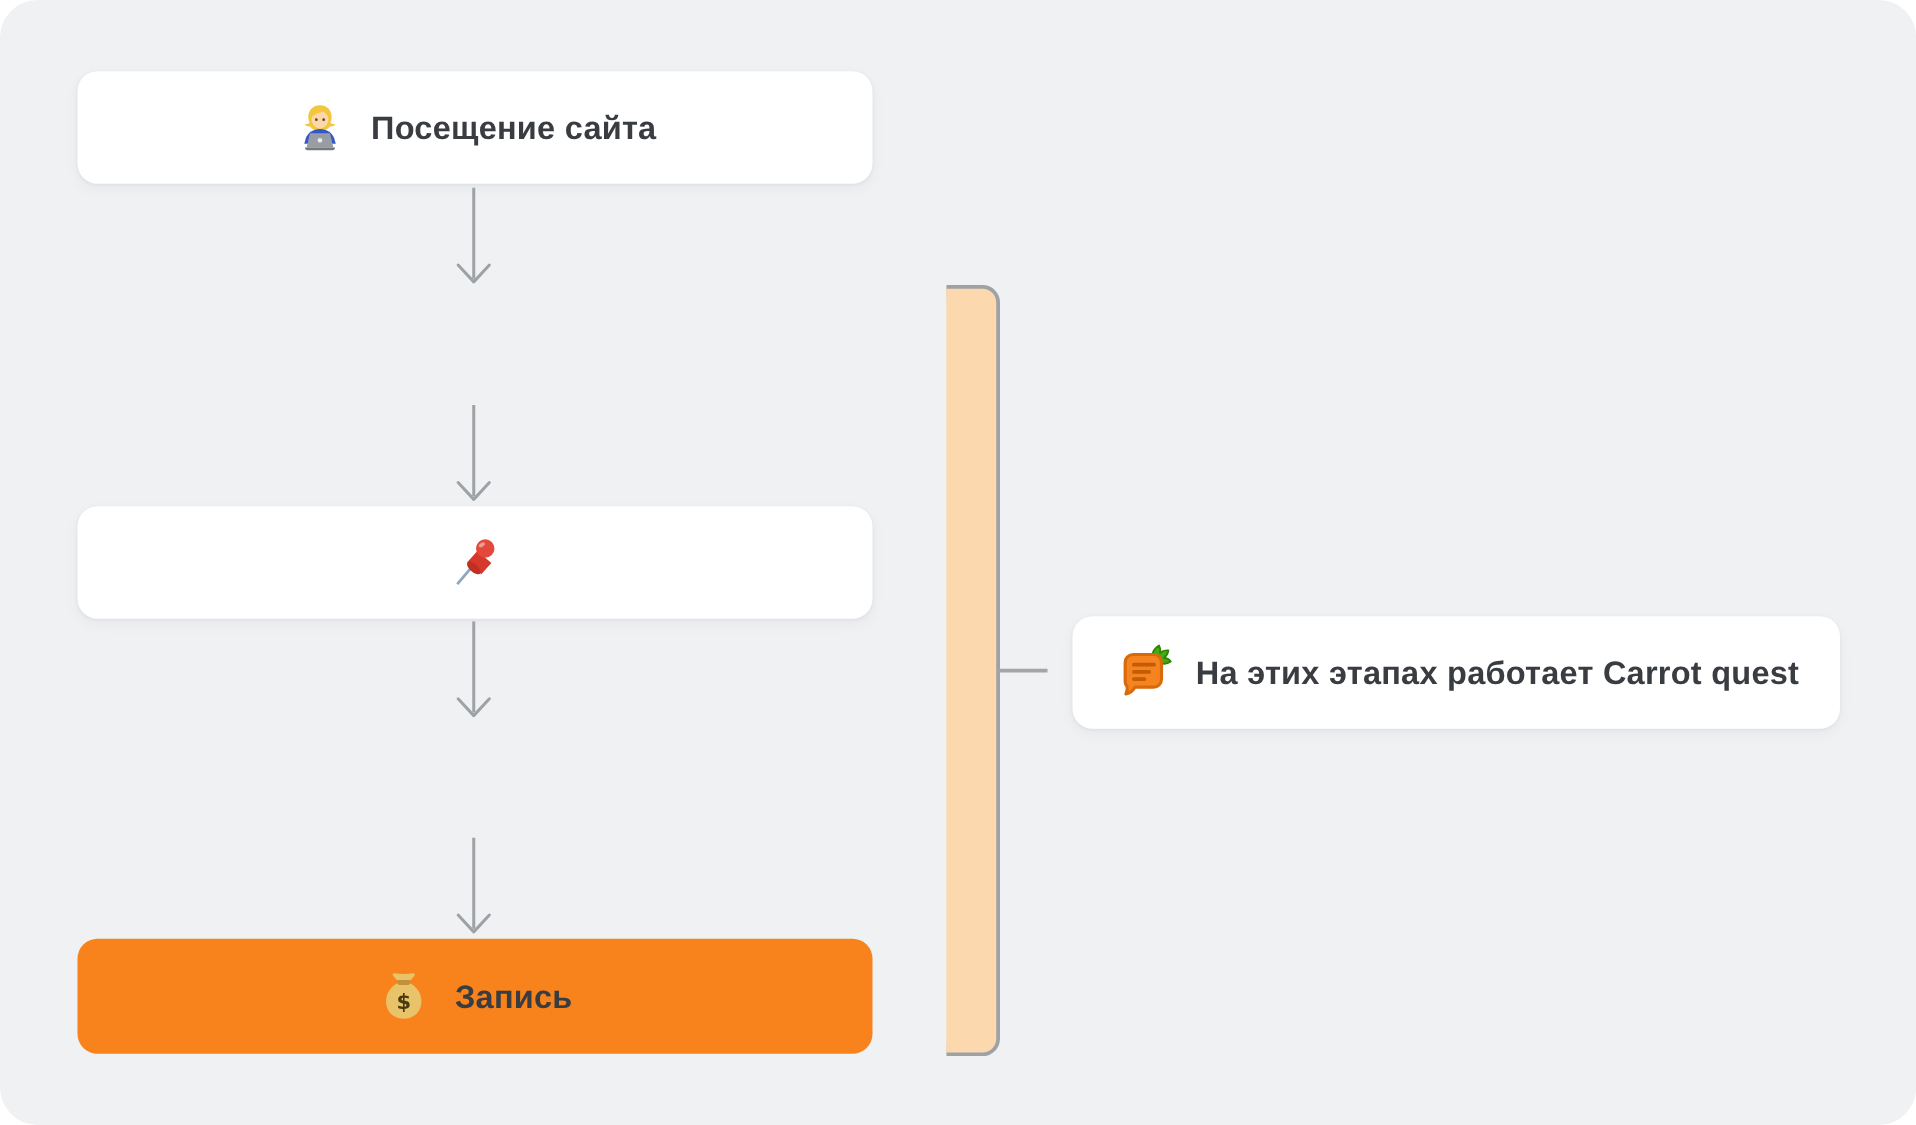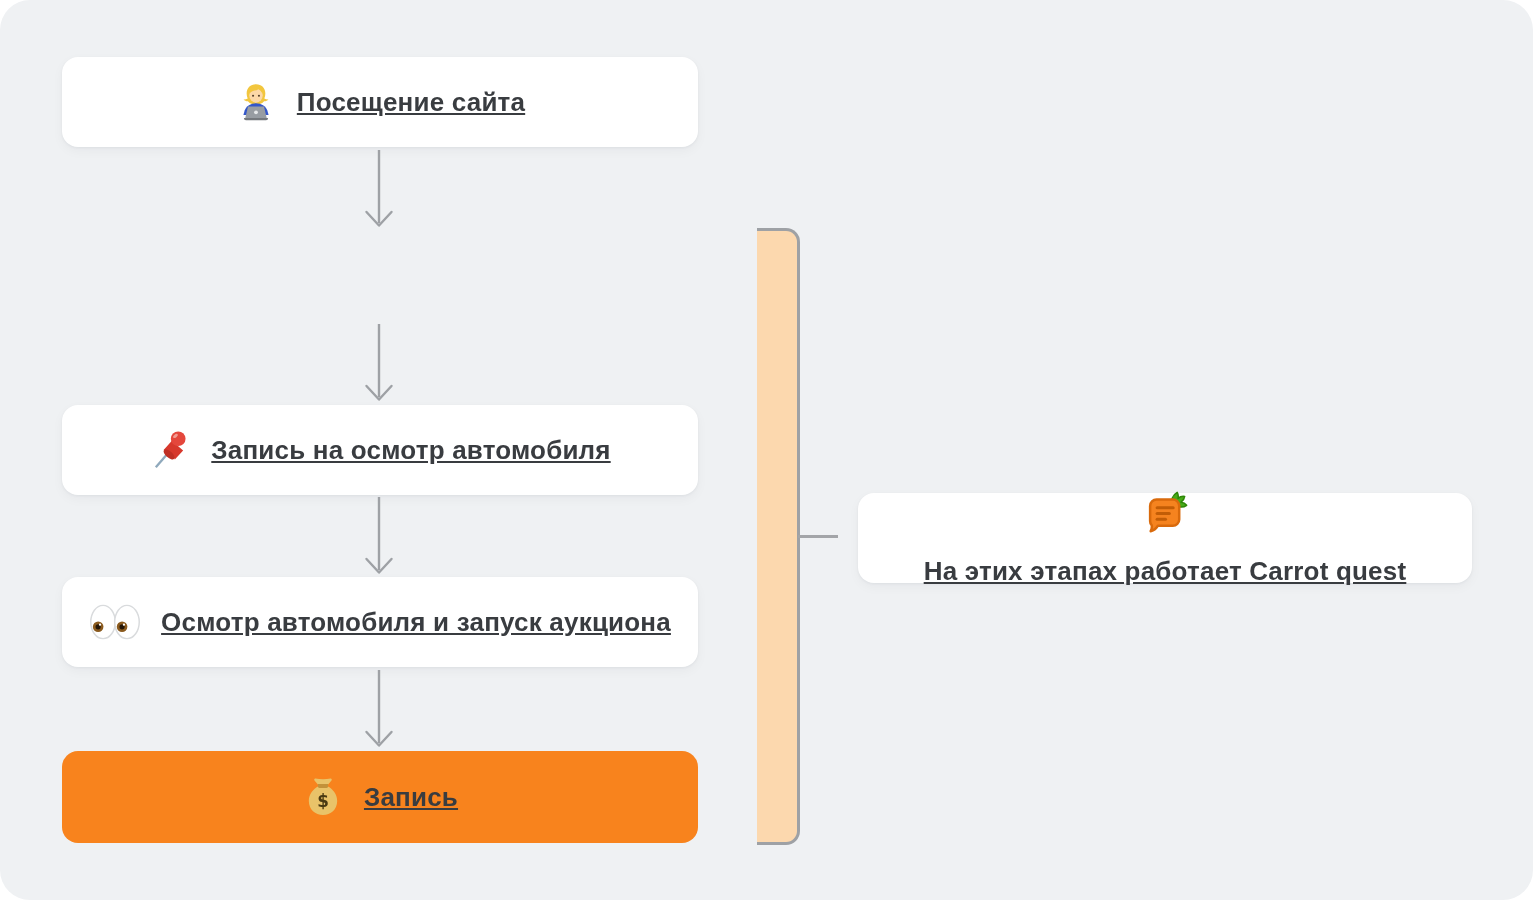--- a/index.html
+++ b/index.html
@@ -35,21 +35,20 @@
     background: #F8831D;
     height: 92px;
     box-shadow: none;
   }
   .label {
     font-size: 26px;
     font-weight: 700;
     color: #393C40;
     letter-spacing: 0.2px;
     white-space: nowrap;
-    text-decoration: underline;
   }
   .icon {
     display: flex;
     align-items: center;
     justify-content: center;
   }
   .arrow {
     position: absolute;
     left: 364px;
   }
@@ -72,21 +71,20 @@
     width: 40px;
     height: 3px;
     background: #A3A5A8;
   }
   .annotation {
     left: 858px;
     top: 493px;
     width: 614px;
     height: 90px;
     gap: 18px;
-    flex-direction: column;
   }
 </style>
 </head>
 <body>
 
 <div class="canvas">
 
   <div class="card step" style="top:57px">
     <span class="icon">
       <svg width="42" height="42" viewBox="0 0 40 40">
@@ -118,43 +116,27 @@
   <div class="card step" style="top:405px">
     <span class="icon">
       <svg width="42" height="42" viewBox="0 0 40 40">
         <line x1="6.5" y1="36.5" x2="18" y2="23" stroke="#8FA9BC" stroke-width="2.2"></line>
         <path d="M21.8 11.3L13.9 20c2.2.6 4.4 1.8 6.3 3.4 1.9 1.6 3.4 3.6 4.4 5.7l7.9-8.7z" fill="#D7382C"></path>
         <circle cx="27.8" cy="9.3" r="7" fill="#E4473C"></circle>
         <ellipse cx="19.1" cy="24.2" rx="6.4" ry="3" transform="rotate(41 19.1 24.2)" fill="#BF2F24"></ellipse>
         <ellipse cx="25.2" cy="6.6" rx="2.6" ry="1.5" transform="rotate(-35 25.2 6.6)" fill="#F19C92"></ellipse>
       </svg>
     </span>
-    <span class="label">Запись на осмотр автомобиля</span>
   </div>
 
   <svg class="arrow" style="top:497px" width="30" height="79" viewBox="0 0 30 79">
     <line x1="15" y1="0" x2="15" y2="73" stroke="#9EA1A5" stroke-width="2.4"></line>
     <polyline points="2.5,62 15,75.5 27.5,62" fill="none" stroke="#9EA1A5" stroke-width="2.4" stroke-linecap="round" stroke-linejoin="round"></polyline>
   </svg>
 
-  <div class="card step" style="top:577px">
-    <span class="icon">
-      <svg width="52" height="42" viewBox="0 0 50 40">
-        <ellipse cx="13.5" cy="20" rx="11.8" ry="16" fill="#FFFFFF" stroke="#D9DBDD" stroke-width="1.4"></ellipse>
-        <ellipse cx="36.5" cy="20" rx="11.8" ry="16" fill="#FFFFFF" stroke="#D9DBDD" stroke-width="1.4"></ellipse>
-        <circle cx="8.8" cy="24.6" r="5.1" fill="#8A5A1E"></circle>
-        <circle cx="31.8" cy="24.6" r="5.1" fill="#8A5A1E"></circle>
-        <circle cx="8.8" cy="24.6" r="2.5" fill="#241607"></circle>
-        <circle cx="31.8" cy="24.6" r="2.5" fill="#241607"></circle>
-        <circle cx="10.6" cy="22.6" r="1.1" fill="#FFFFFF"></circle>
-        <circle cx="33.6" cy="22.6" r="1.1" fill="#FFFFFF"></circle>
-      </svg>
-    </span>
-    <span class="label">Осмотр автомобиля и запуск аукциона</span>
-  </div>
 
   <svg class="arrow" style="top:670px" width="30" height="79" viewBox="0 0 30 79">
     <line x1="15" y1="0" x2="15" y2="73" stroke="#9EA1A5" stroke-width="2.4"></line>
     <polyline points="2.5,62 15,75.5 27.5,62" fill="none" stroke="#9EA1A5" stroke-width="2.4" stroke-linecap="round" stroke-linejoin="round"></polyline>
   </svg>
 
   <div class="card step highlighted" style="top:751px">
     <span class="icon">
       <svg width="42" height="42" viewBox="0 0 40 40">
         <path d="M16.3 9.6L11.9 4.3c-.7-.8-.1-2 .9-1.9 2.2.4 4.7.6 7.2.6s5-.2 7.2-.6c1-.1 1.6 1.1.9 1.9l-4.4 5.3c5.7 2.4 9.8 8.1 9.8 14.2 0 8.3-6.1 13.3-13.5 13.3S6.5 32.1 6.5 23.8c0-6.1 4.1-11.8 9.8-14.2z" fill="#E9C369"></path>

